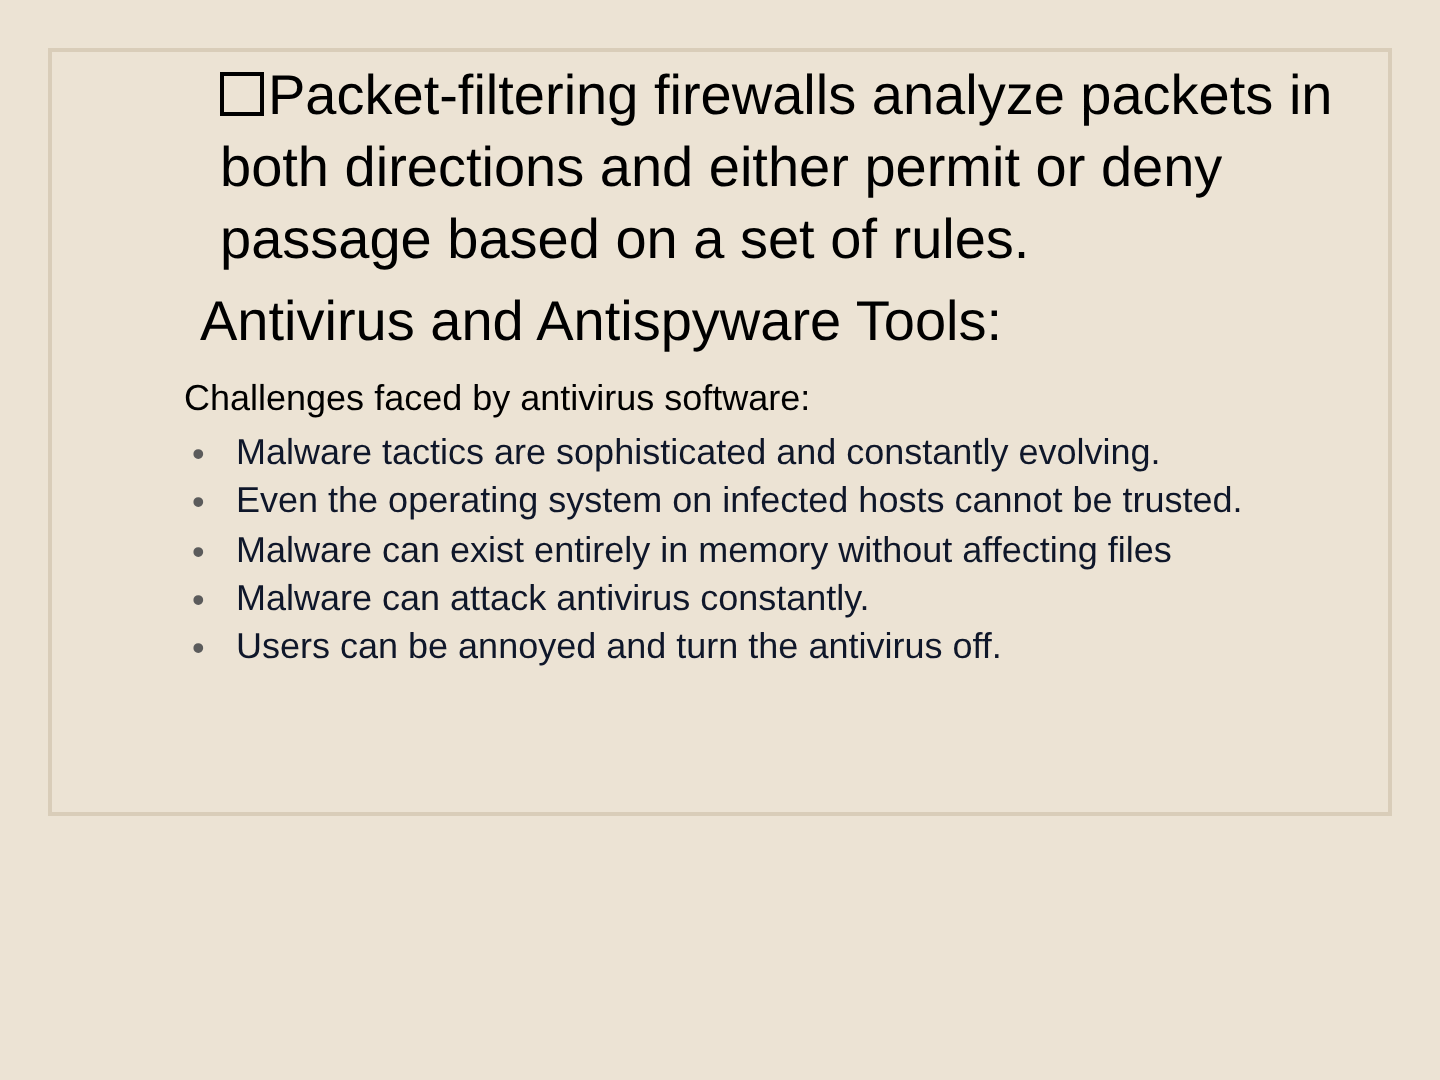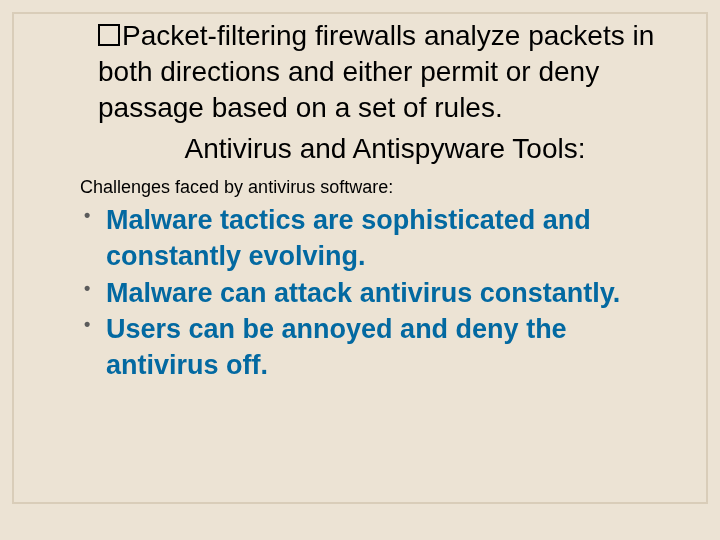--- a/index.html
+++ b/index.html
@@ -5,22 +5,22 @@
   html,body{margin:0;padding:0}
   body{
     width:720px;height:540px;
     background:#ece3d4;
     font-family:Arial,Helvetica,sans-serif;
     box-sizing:border-box;
     overflow:hidden;
   }
   .inner{
     border:2px solid #d9cdb9;
-    margin:12px;
-    height:492px;
+    margin:24px;
+    height:384px;
     box-sizing:border-box;
     padding:4px 24px 4px 24px;
   }
   .lead{
     font-size:28px;
     line-height:1.28;
     color:#000;
     margin:0 0 6px 0;
     padding-left:60px;
   }
@@ -32,41 +32,39 @@
     margin-right:2px;
     position:relative;
     top:1px;
   }
   .heading{
     font-size:28px;
     line-height:1.28;
     color:#000;
     margin:0 0 10px 0;
     padding-left:50px;
-    text-align:center;
   }
   .sub{
     font-size:18px;
     color:#000;
     margin:0 0 4px 0;
     padding-left:42px;
   }
   ul.challenges{
     list-style:none;
     margin:0;
     padding:0 0 0 42px;
   }
   ul.challenges li{
-    font-size:27px;
-    color:#0369a1;
+    font-size:18px;
+    color:#0f172a;
     line-height:1.34;
     position:relative;
     padding-left:26px;
     margin:0;
-    font-weight:bold;
   }
   ul.challenges li::before{
     content:"•";
     position:absolute;
     left:4px;
     top:0;
     color:#5b5b5b;
     font-size:18px;
     line-height:1.5;
   }
@@ -79,17 +77,19 @@
   <p class="lead">
     <span class="box"></span><span>Packet-filtering  firewalls  analyze  packets  in  both directions and either permit or deny passage based on a set of rules.</span>
   </p>
 
   <p class="heading">Antivirus and Antispyware Tools:</p>
 
   <p class="sub">Challenges faced by antivirus software:</p>
 
   <ul class="challenges">
     <li><span>Malware tactics are sophisticated and constantly  evolving.</span></li>
+    <li><span>Even the operating system on infected hosts cannot  be trusted.</span></li>
+    <li><span>Malware can exist entirely in memory without affecting files</span></li>
     <li><span>Malware can attack antivirus constantly.</span></li>
-    <li><span>Users can be annoyed and deny the antivirus off.</span></li>
+    <li><span>Users can be annoyed and turn the antivirus off.</span></li>
   </ul>
 
 </div>
 
 </body></html>

